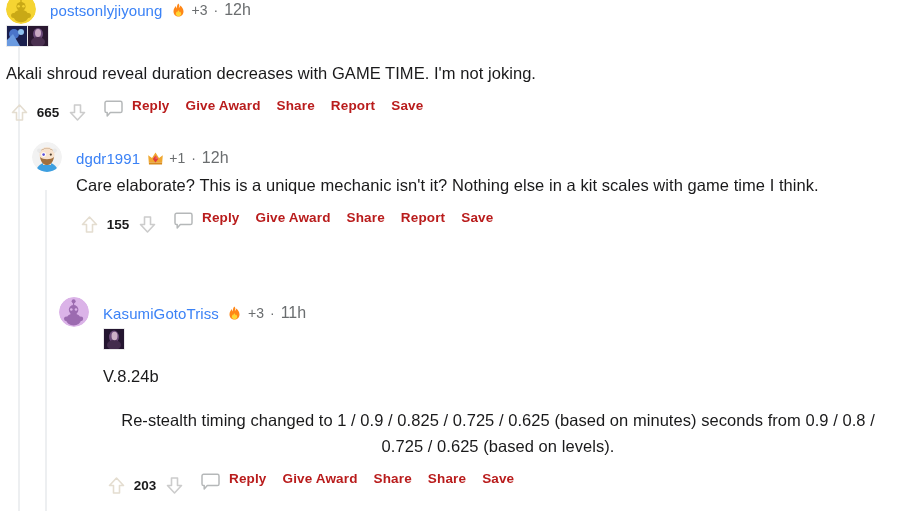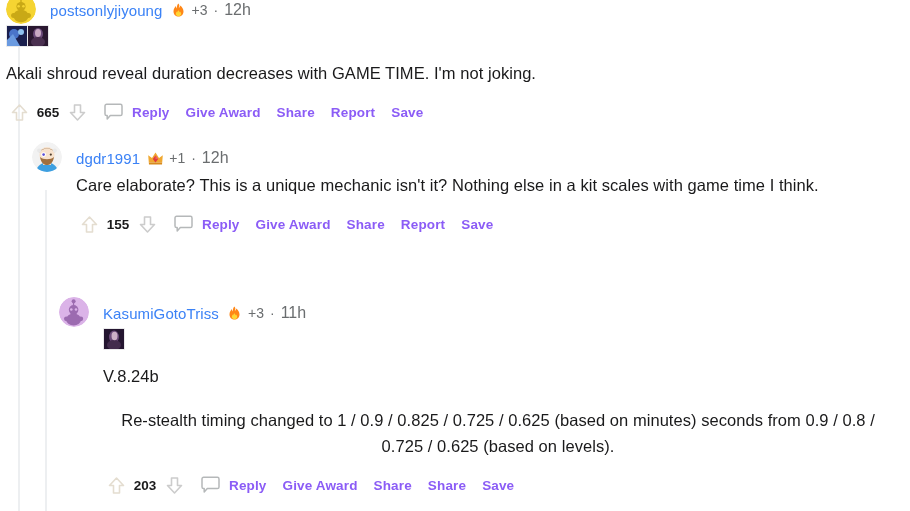--- a/index.html
+++ b/index.html
@@ -112,21 +112,20 @@
     color: #1a1a1b;
     letter-spacing: .05px;
     max-width: 790px;
   }
   .c-body p { margin: 0; }
   .c-body p + p { margin-top: 18px; text-align: center; }
 
   
   .c-actions {
     display: flex;
-    align-items: center;
     height: 28px;
     white-space: nowrap;
   }
   .vote-grp {
     display: flex;
     align-items: center;
   }
   .arrow-btn {
     width: 22px;
     height: 22px;
@@ -148,21 +147,21 @@
     height: 22px;
     margin-left: 14px;
     margin-right: 6px;
     display: inline-flex;
     align-items: center;
     justify-content: center;
   }
   .act-link {
     font-size: 13.5px;
     font-weight: bold;
-    color: #8b5cf6;
+    color: #b91c1c;
     padding: 0 8px;
     letter-spacing: .15px;
   }
   .act-link.first { padding-left: 2px; }
 </style>
 </head>
 <body>
 
 <div class="thread">
 

